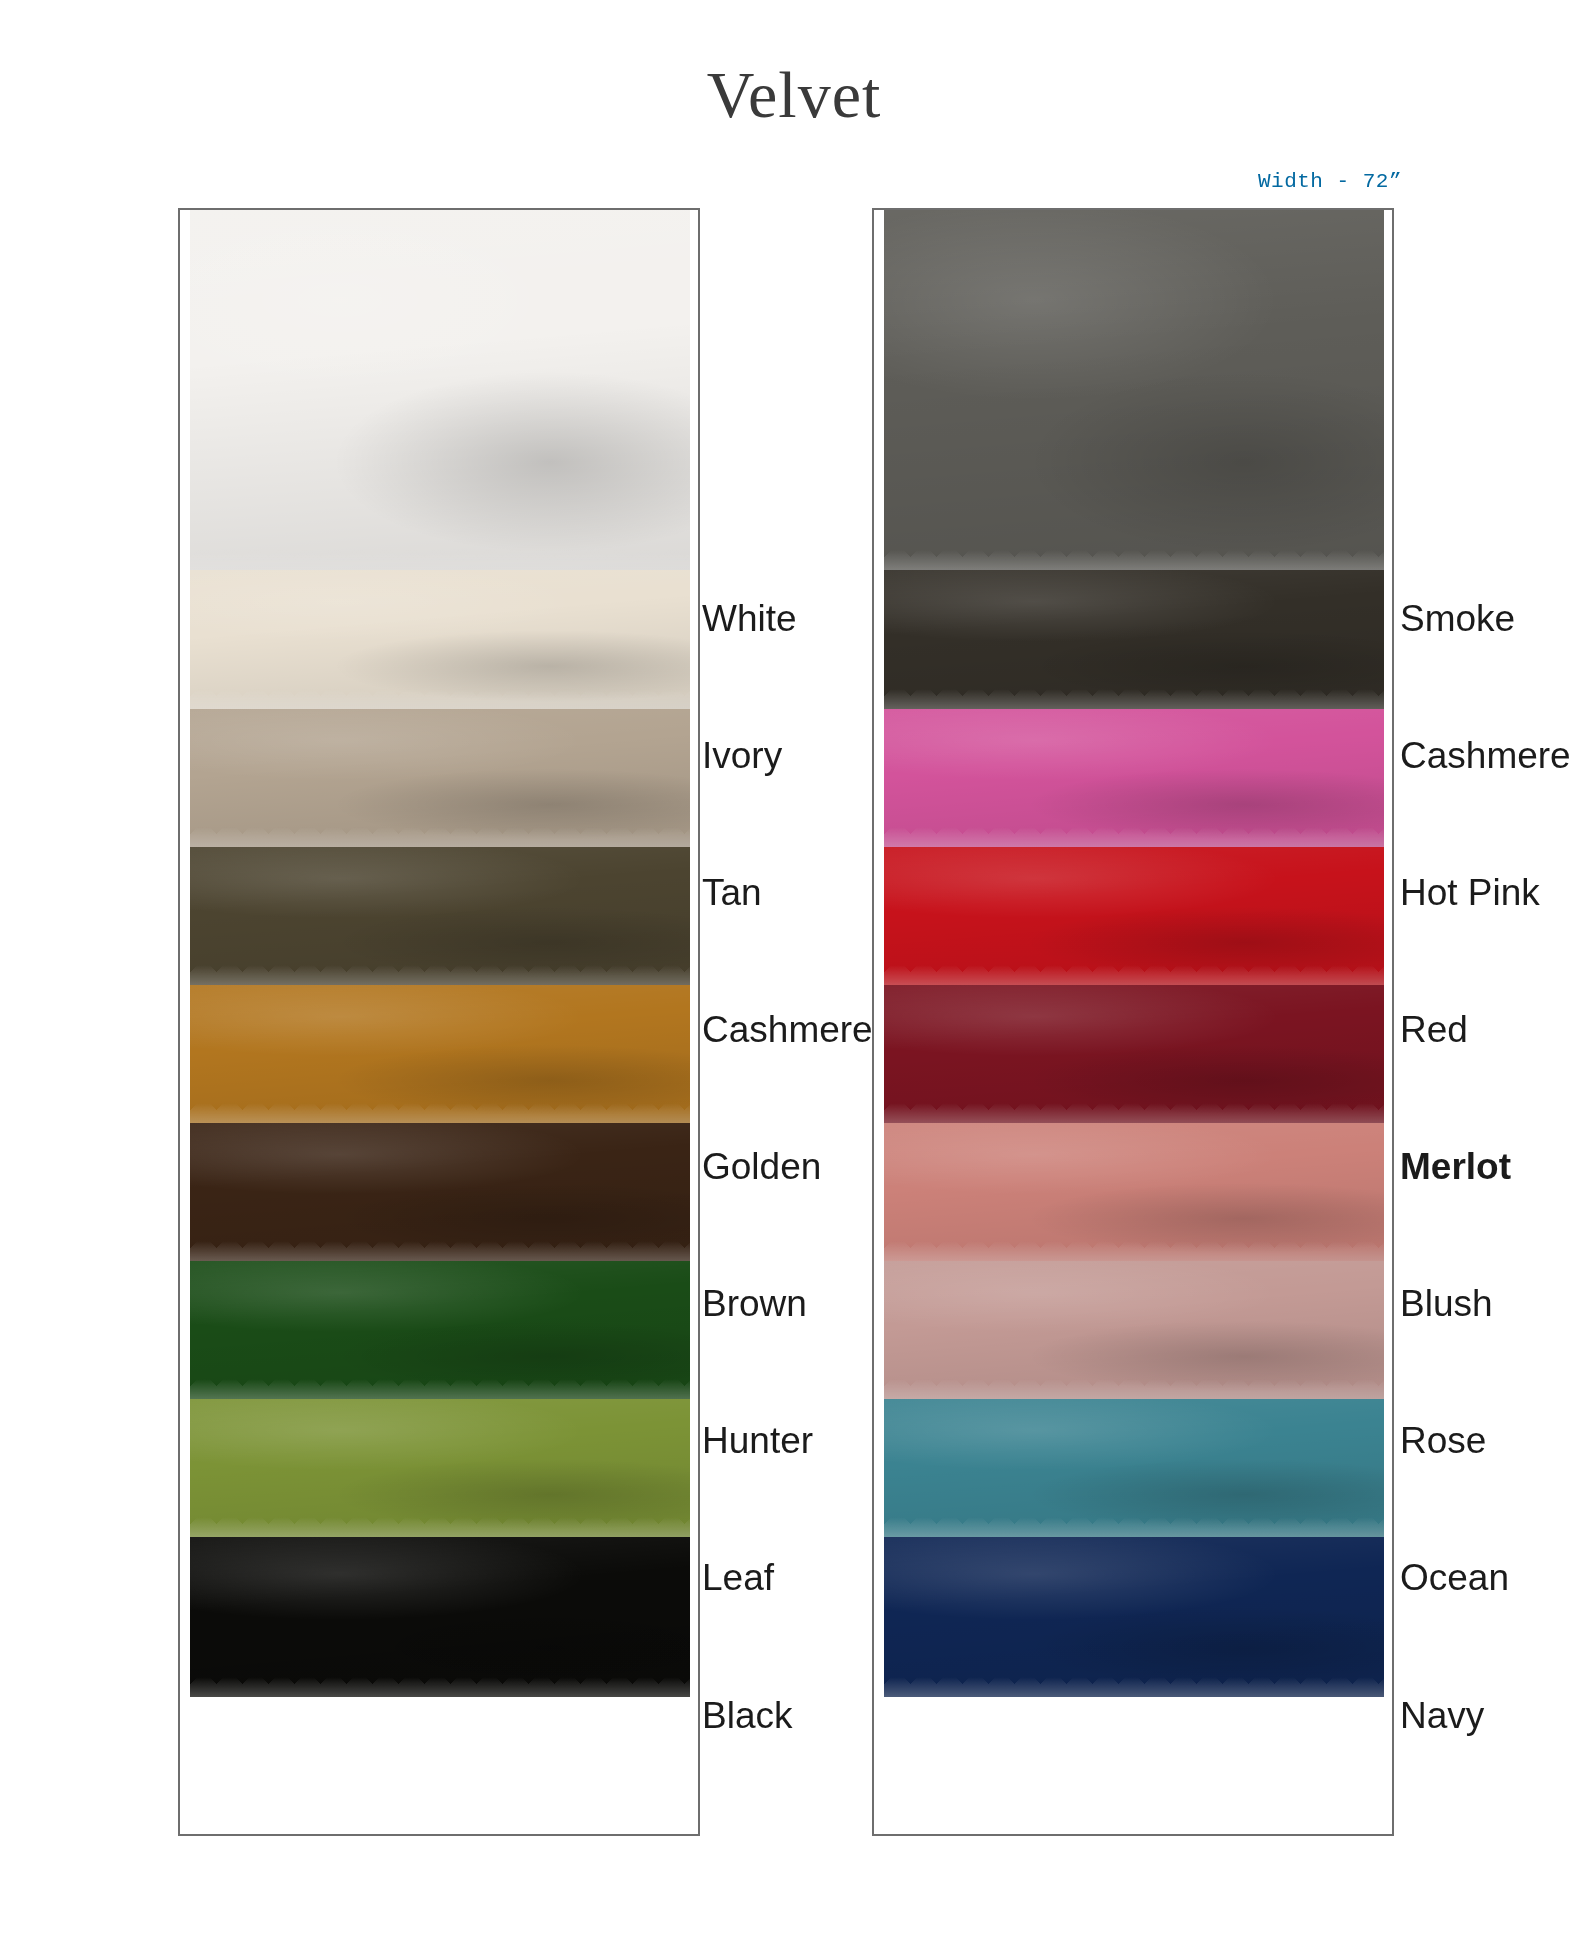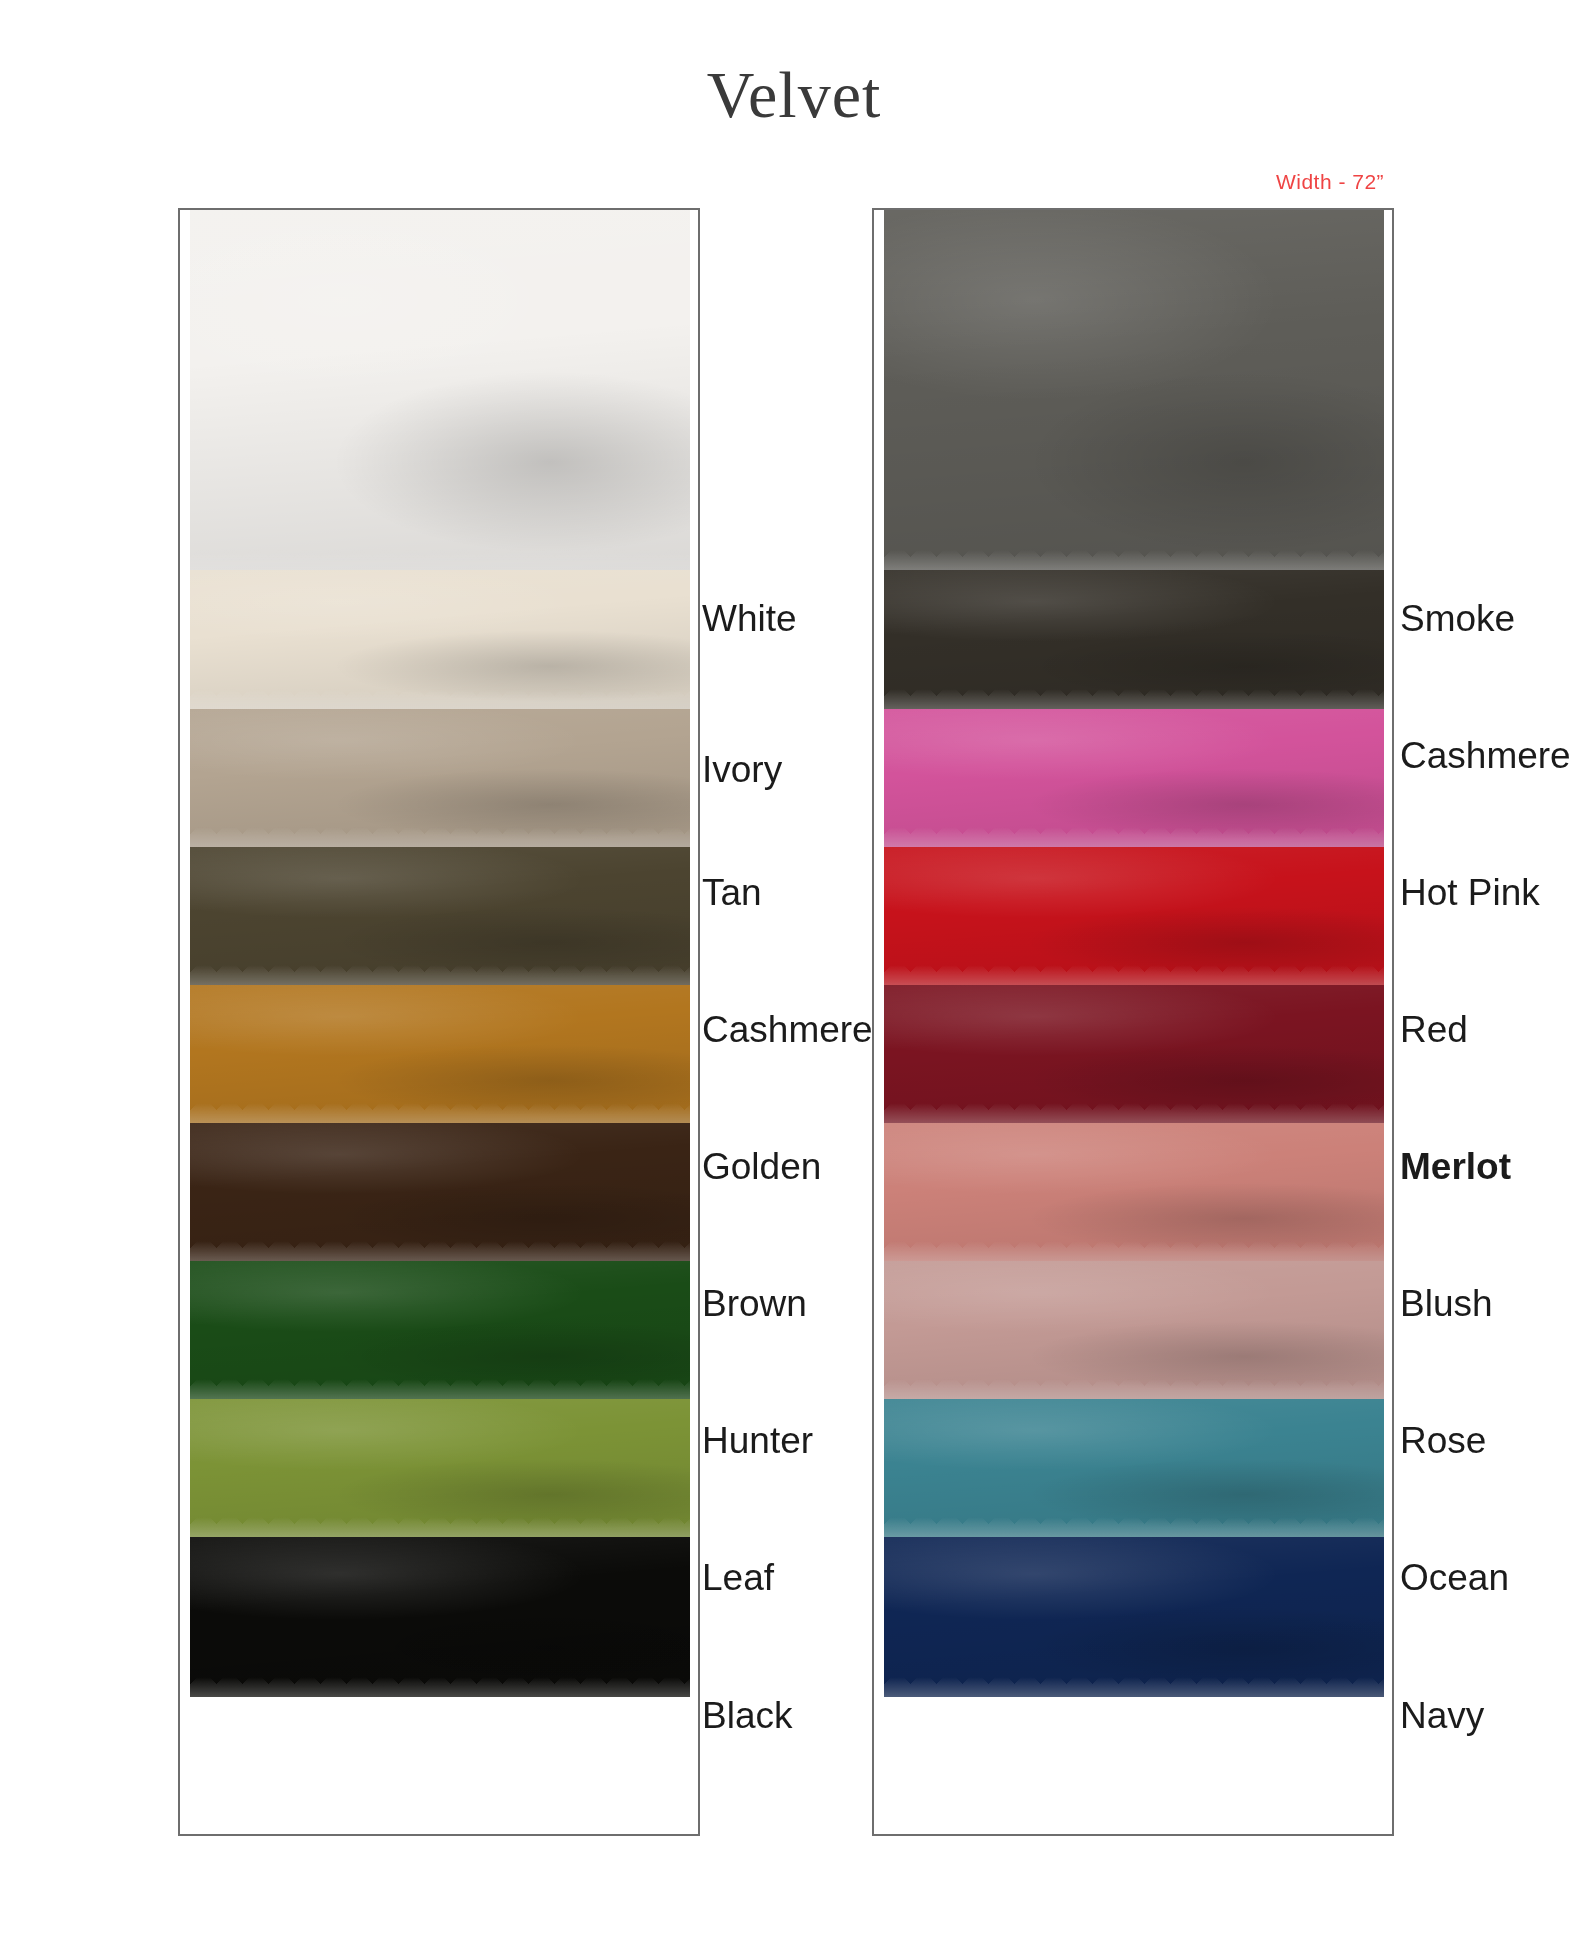--- a/index.html
+++ b/index.html
@@ -43,23 +43,23 @@
     font-size: 30px;
     font-weight: 400;
     color: #4a4a4a;
     line-height: 1;
   }
   .width-note {
     position: absolute;
     left: 1180px; top: 170px;
     width: 300px;
     text-align: center;
-    font-family: Liberation Sans, sans-serif;
+    font-family: Liberation Mono, monospace;
     font-size: 21px;
-    color: #ef4444;
+    color: #0369a1;
     letter-spacing: 0.5px;
   }
 
   
   .column {
     position: absolute;
     top: 208px;
     width: 522px;
     height: 1628px;
     border: 2px solid #6e6e6e;
@@ -245,21 +245,21 @@
       <div class="swatch" style="top: 1323px; height: 164px; z-index: 92;">
         <div class="cloth" style="background: rgb(15, 38, 84);">
           <div class="edge-sheen"></div>
         </div>
       </div>
     </div>
 </div>
 
 <div id="labels-left">
     <div class="label left-col" style="top: 600px;">White</div>
-    <div class="label left-col" style="top: 737px; margin-top: 14px;">Ivory</div>
+    <div class="label left-col" style="top: 737px;">Ivory</div>
     <div class="label left-col" style="top: 874px; text-align: right;">Tan</div>
     <div class="label left-col" style="top: 1011px;">Cashmere</div>
     <div class="label left-col" style="top: 1148px;">Golden</div>
     <div class="label left-col" style="top: 1285px;">Brown</div>
     <div class="label left-col" style="top: 1422px;">Hunter</div>
     <div class="label left-col" style="top: 1559px;">Leaf</div>
     <div class="label left-col" style="top: 1697px;">Black</div>
   </div>
 <div id="labels-right">
     <div class="label right-col" style="top: 600px;">Smoke</div>

